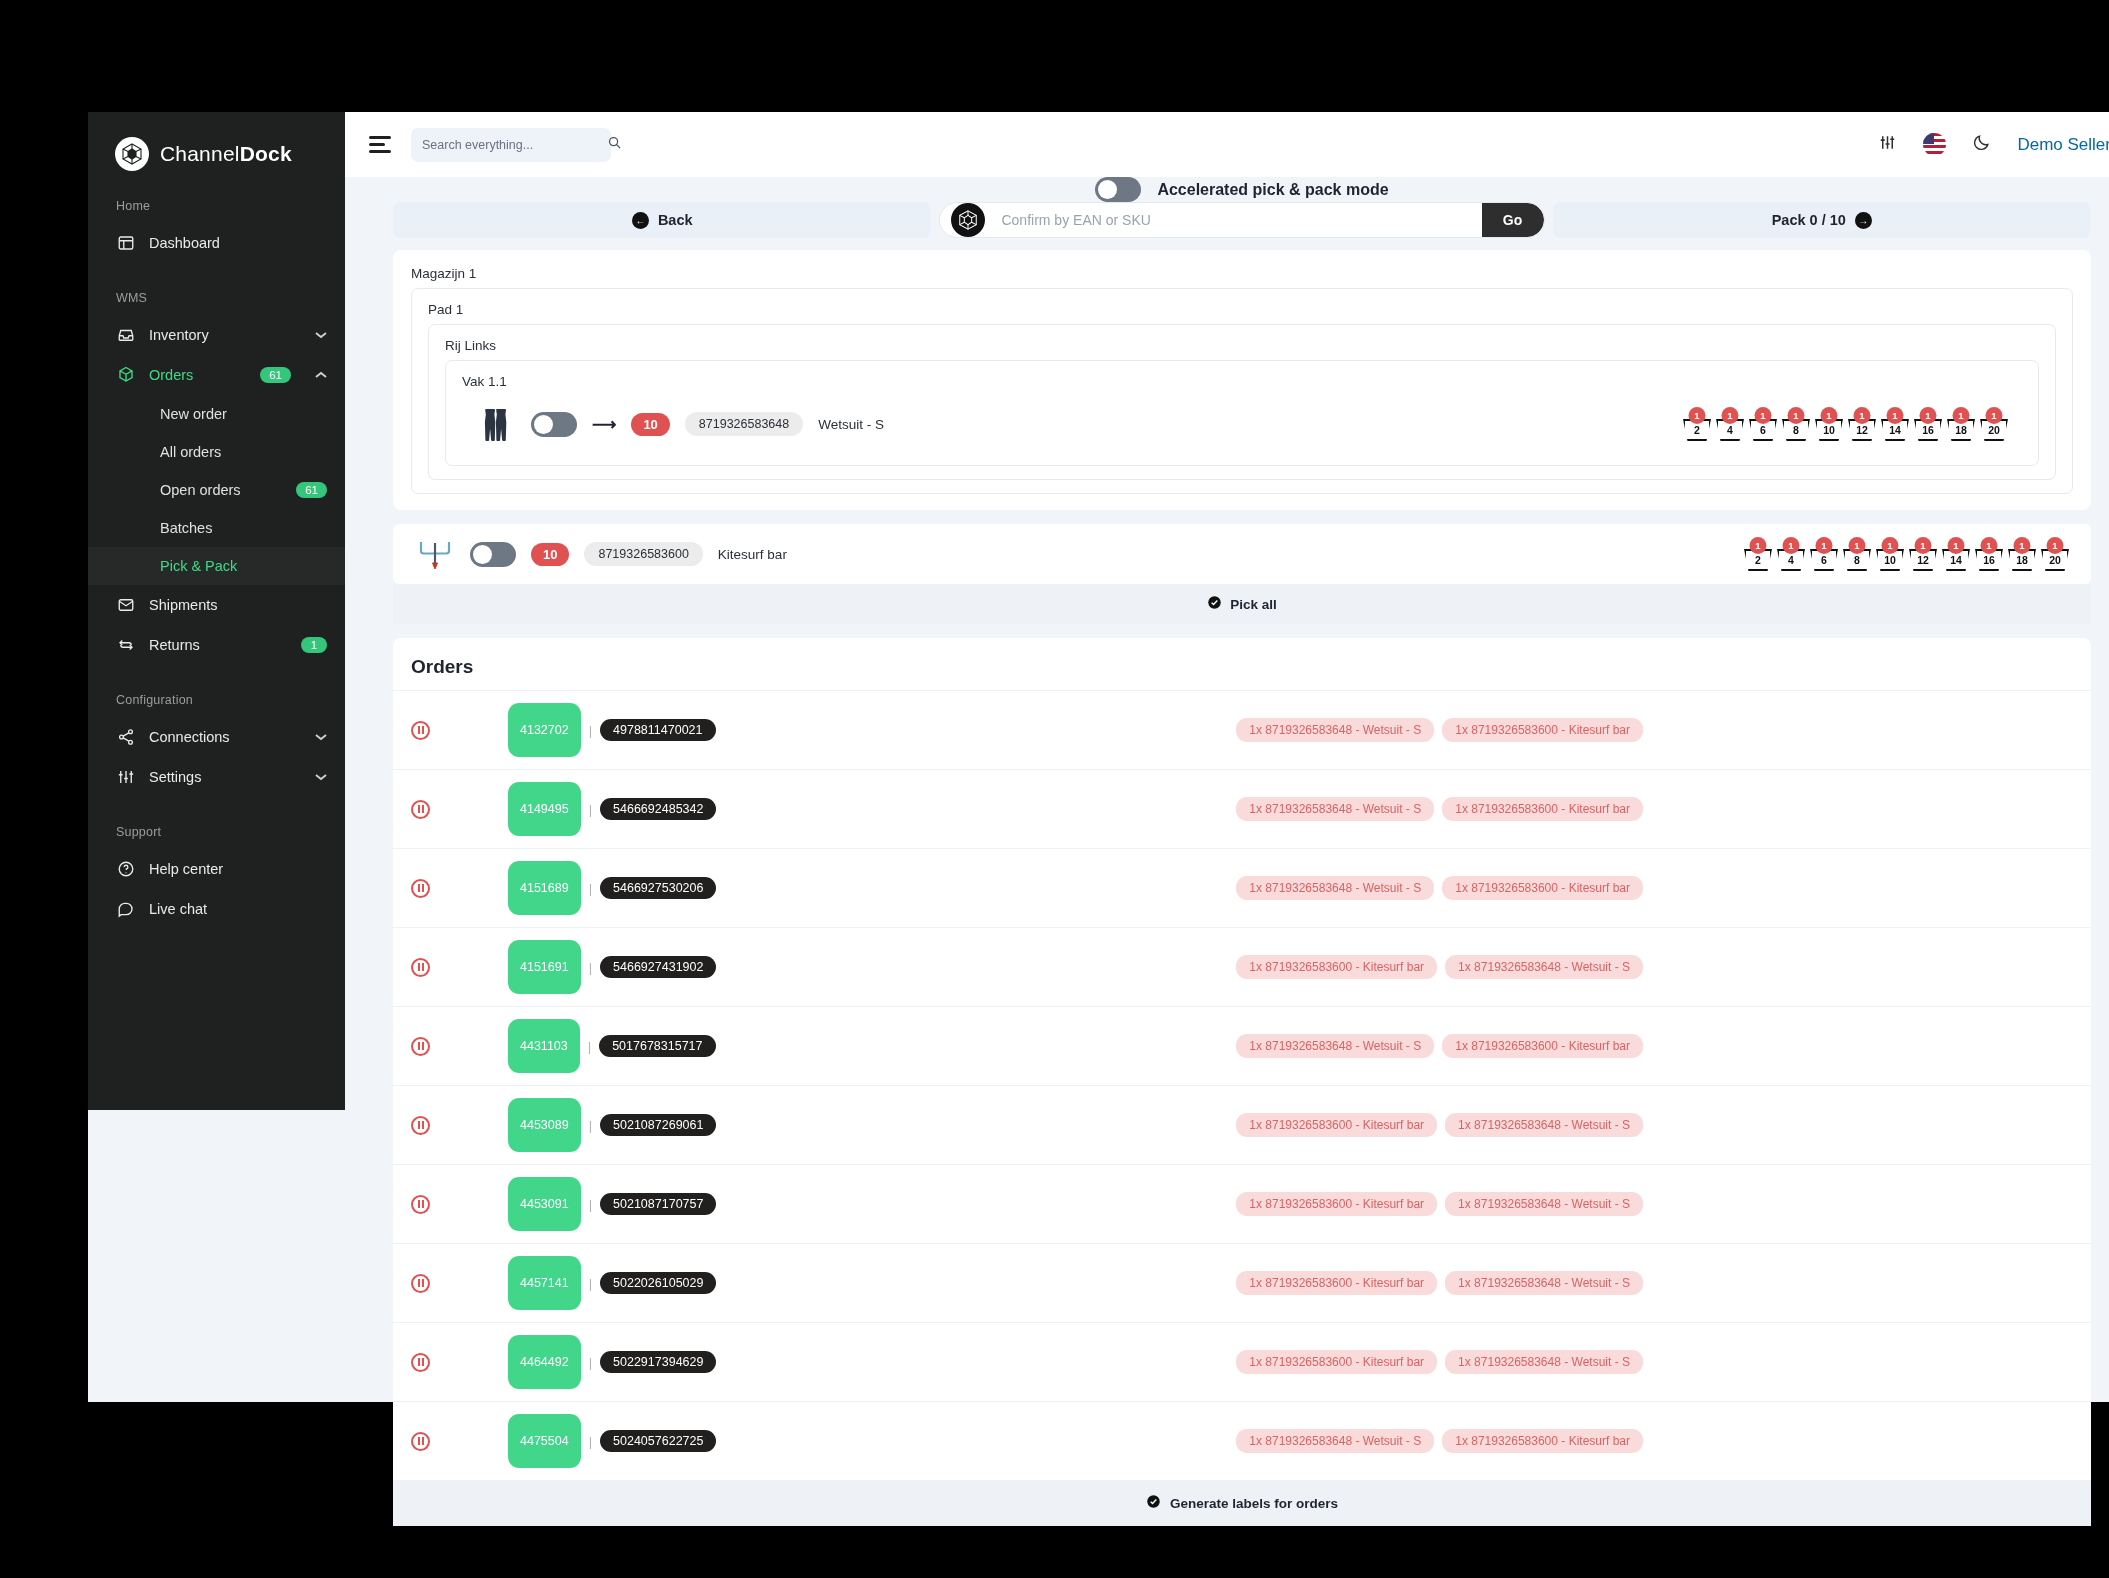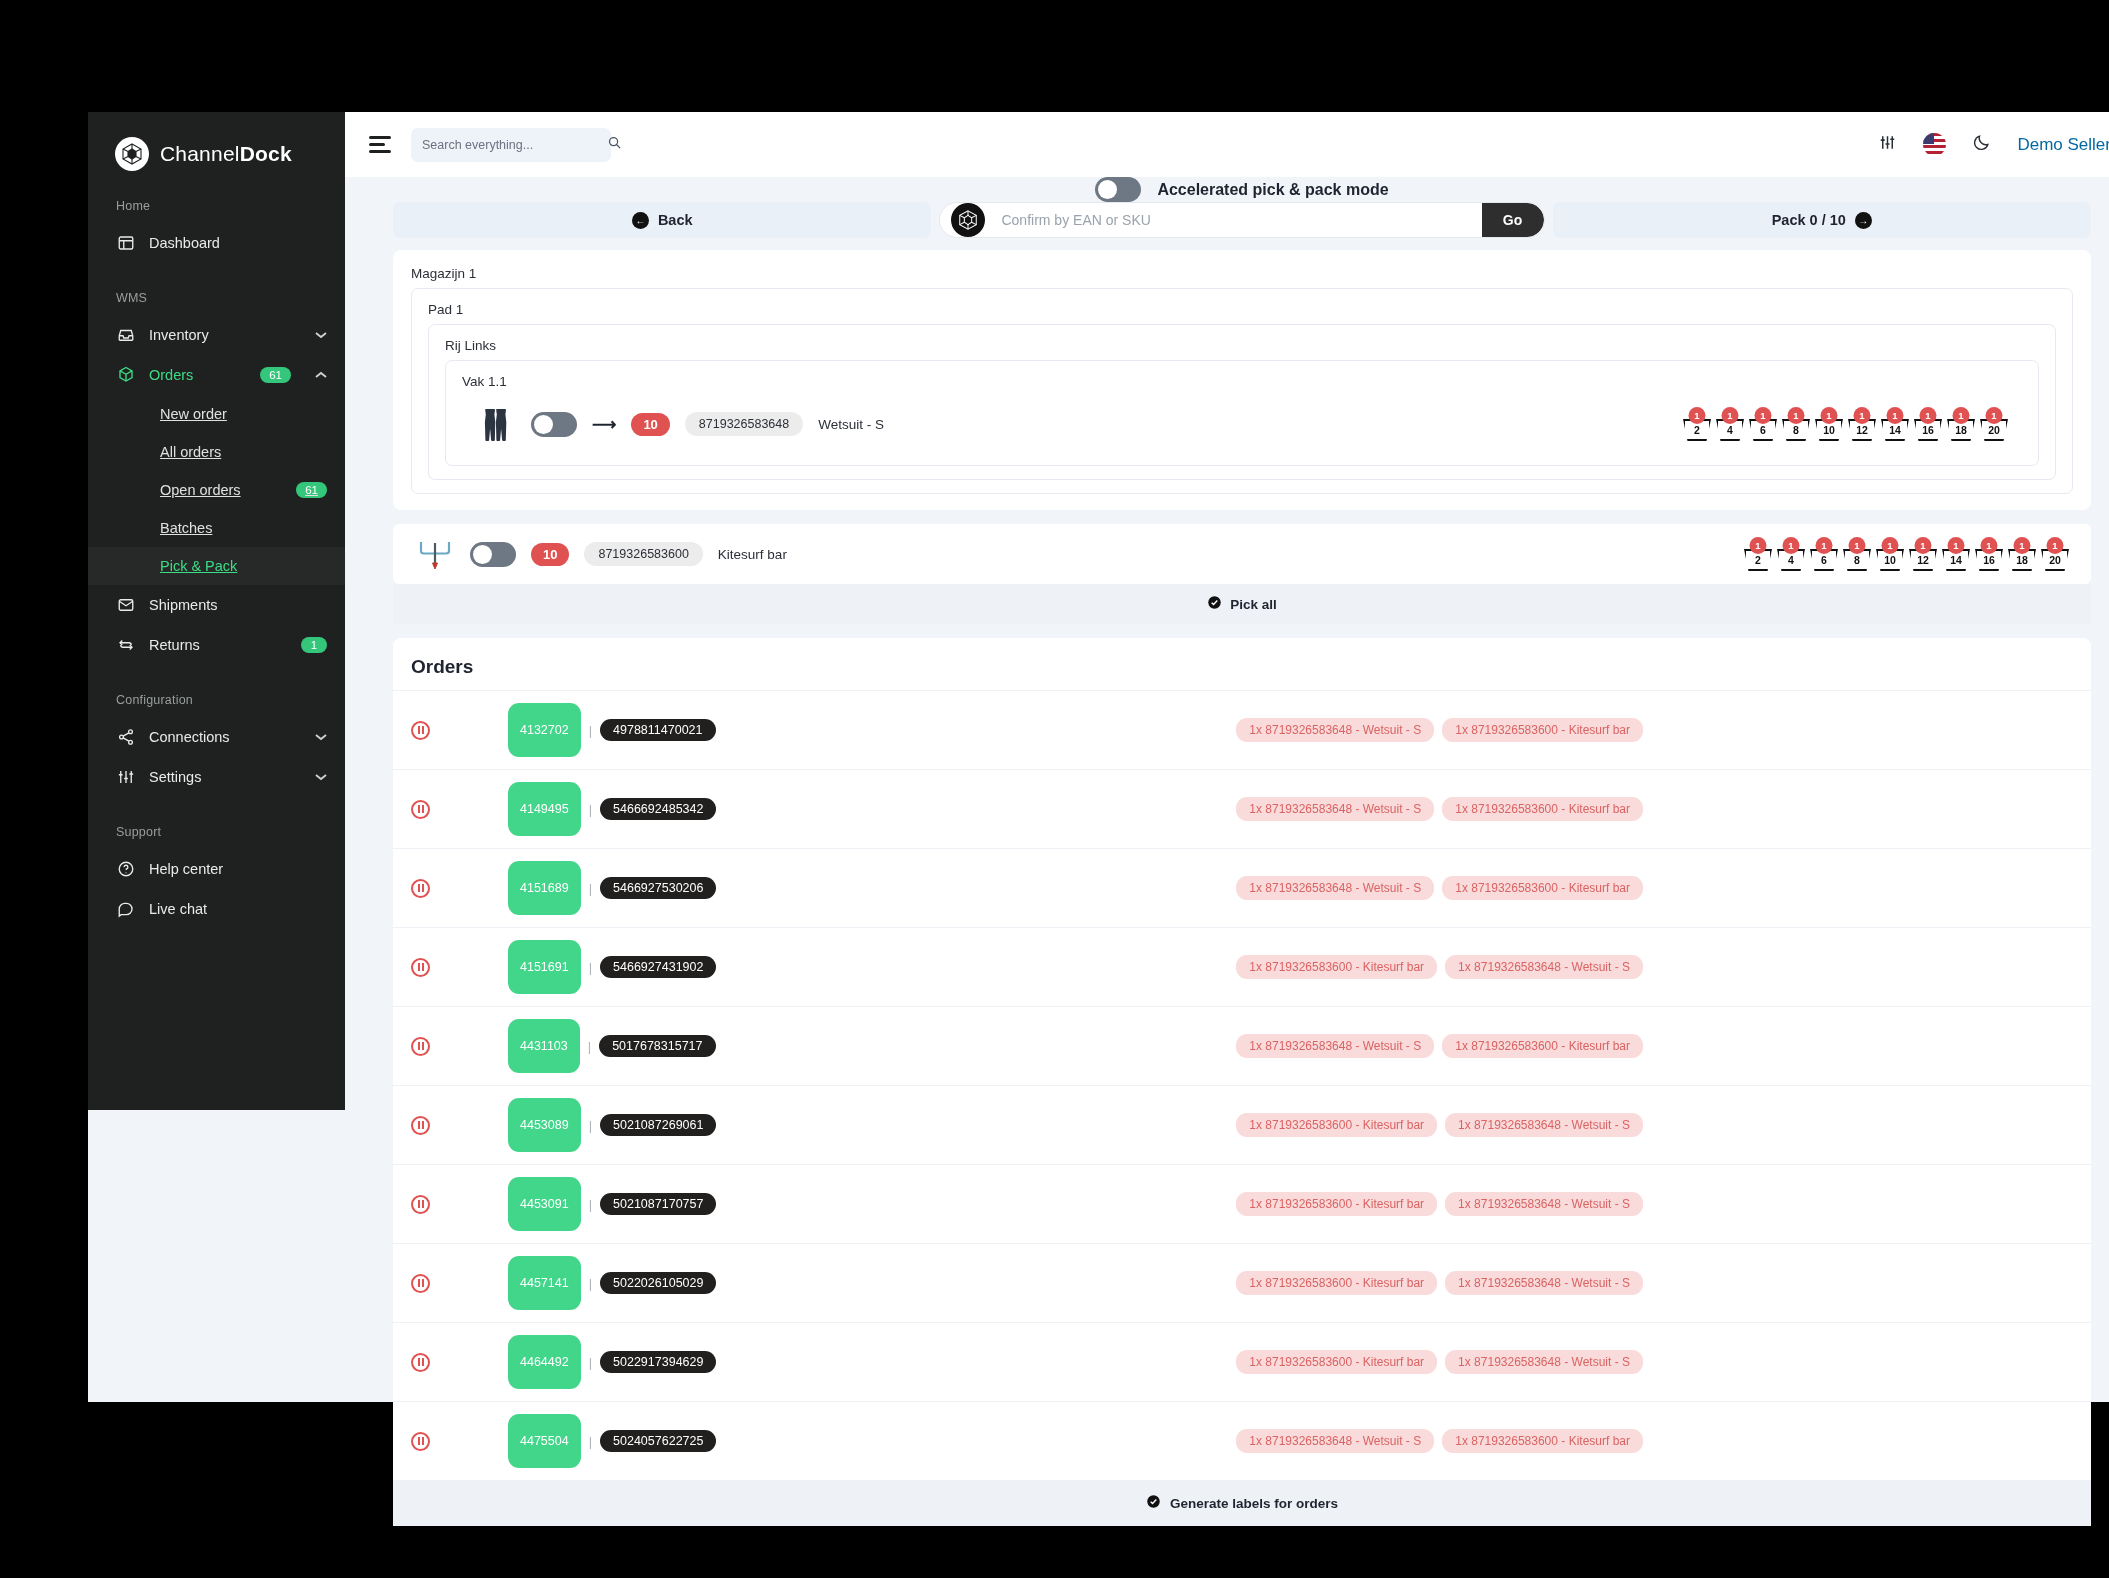--- a/index.html
+++ b/index.html
@@ -36,21 +36,20 @@
     cursor: pointer; position: relative; min-height: 40px;
   }
   .nav-item .ico { width: 19px; height: 19px; flex: 0 0 19px; display:flex; align-items:center; justify-content:center;}
   .nav-item .lbl { flex: 1; }
   .nav-item.active { color: #3ddc84; }
   .nav-item.active .ico svg { stroke: #3ddc84; }
   .nav-sub {
     display: flex; align-items: center;
     padding: 9px 18px 9px 72px; font-size: 14.5px; color: #dfe1e1; cursor: pointer;
     min-height: 38px;
-    text-decoration: underline;
   }
   .nav-sub .lbl { flex: 1; }
   .nav-sub.current { color: #3ddc84; background: #272929; }
   .badge-green {
     background: #34c77b; color: #fff; font-size: 11.5px;
     border-radius: 10px; padding: 2px 9px; min-width: 26px; text-align: center;
     font-weight: 500;
   }
   .chev { width: 12px; color: #cfd2d2; margin-left: 10px; font-size: 11px; line-height: 1; }
   

